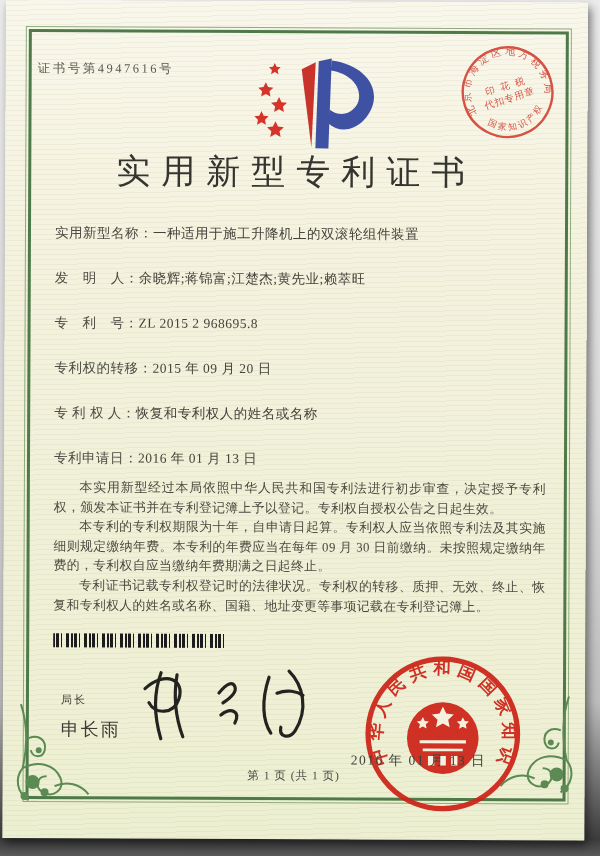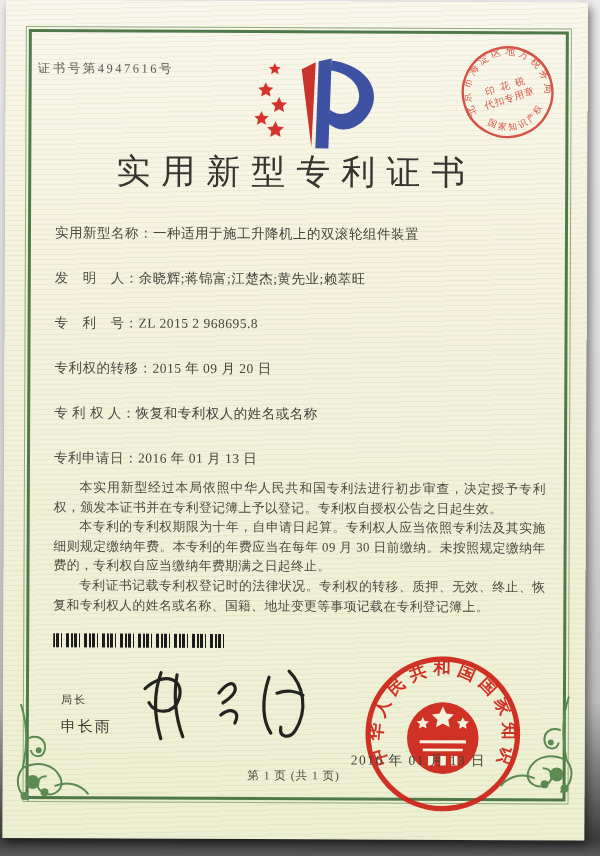--- a/index.html
+++ b/index.html
@@ -22,21 +22,21 @@
   .field-label{color:#4c4c44;}
   .field-value{color:#44443c;}
   .body-text{position:absolute;left:50px;top:478px;right:40px;}
   .body-text p{margin:0;font-size:12.8px;line-height:19.6px;text-indent:2em;
          color:#4a4a40;text-align:justify;letter-spacing:0.4px;}
   .barcode{position:absolute;left:50px;top:633px;width:172px;height:14px;
          background:repeating-linear-gradient(90deg,#1c1c1c 0 2px,transparent 2px 3px,#1c1c1c 3px 6px,
          transparent 6px 8px,#1c1c1c 8px 9px,transparent 9px 13px,#1c1c1c 13px 16px,transparent 16px 18px);}
   .signer-title{position:absolute;left:58px;top:692px;font-size:11px;color:#3c3c34;
          font-family:"Liberation Sans","DejaVu Sans",sans-serif;letter-spacing:2px;}
-  .signer-name{position:absolute;left:58px;top:717px;font-size:15px;color:#3c3c34;
+  .signer-name{position:absolute;left:58px;top:717px;font-size:18px;color:#3c3c34;
          font-family:"Liberation Sans","DejaVu Sans",sans-serif;letter-spacing:2px;}
   .signature{position:absolute;left:128px;top:658px;}
   .sipo-logo{position:absolute;left:226px;top:56px;}
   .tax-stamp{position:absolute;left:446px;top:34px;transform:rotate(-18deg);opacity:0.85;}
   .emblem-stamp{position:absolute;left:360px;top:652px;opacity:0.93;}
   .stamp-date{position:absolute;left:348px;top:750px;font-size:13.5px;color:#3f3f36;
          letter-spacing:1.5px;z-index:5;}
   .footer{position:absolute;left:0;top:767px;width:100%;text-align:center;
          font-size:11.5px;color:#4a4a42;letter-spacing:1px;}
   .ornament-bl{position:absolute;left:6px;bottom:30px;}

